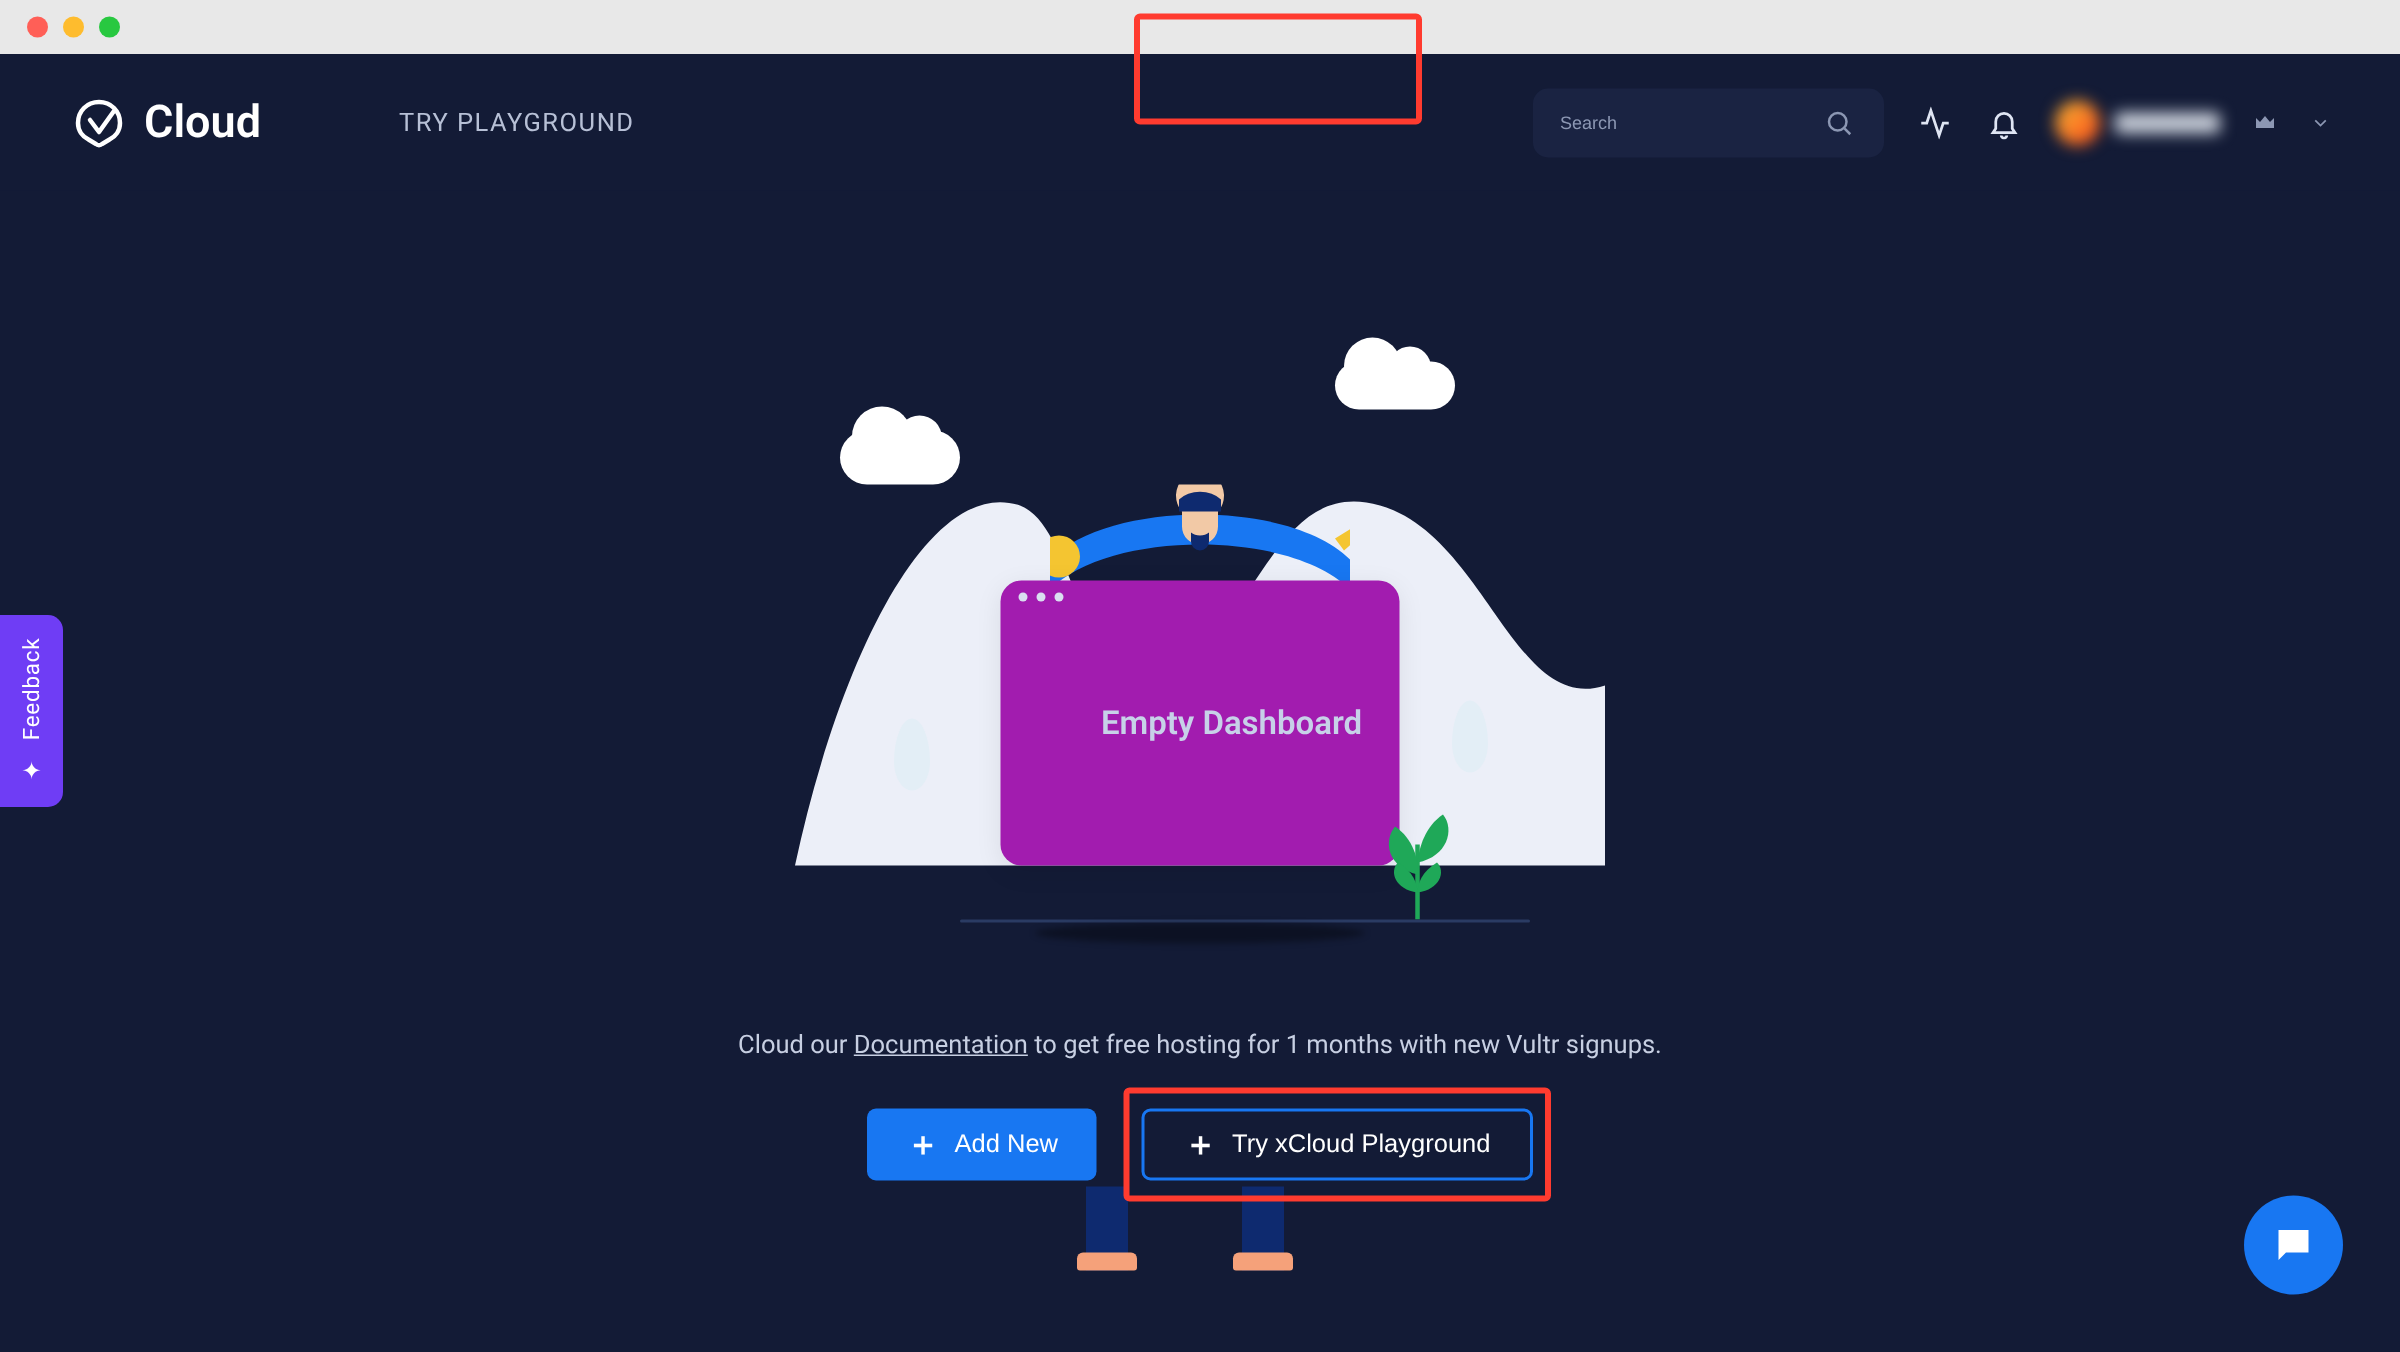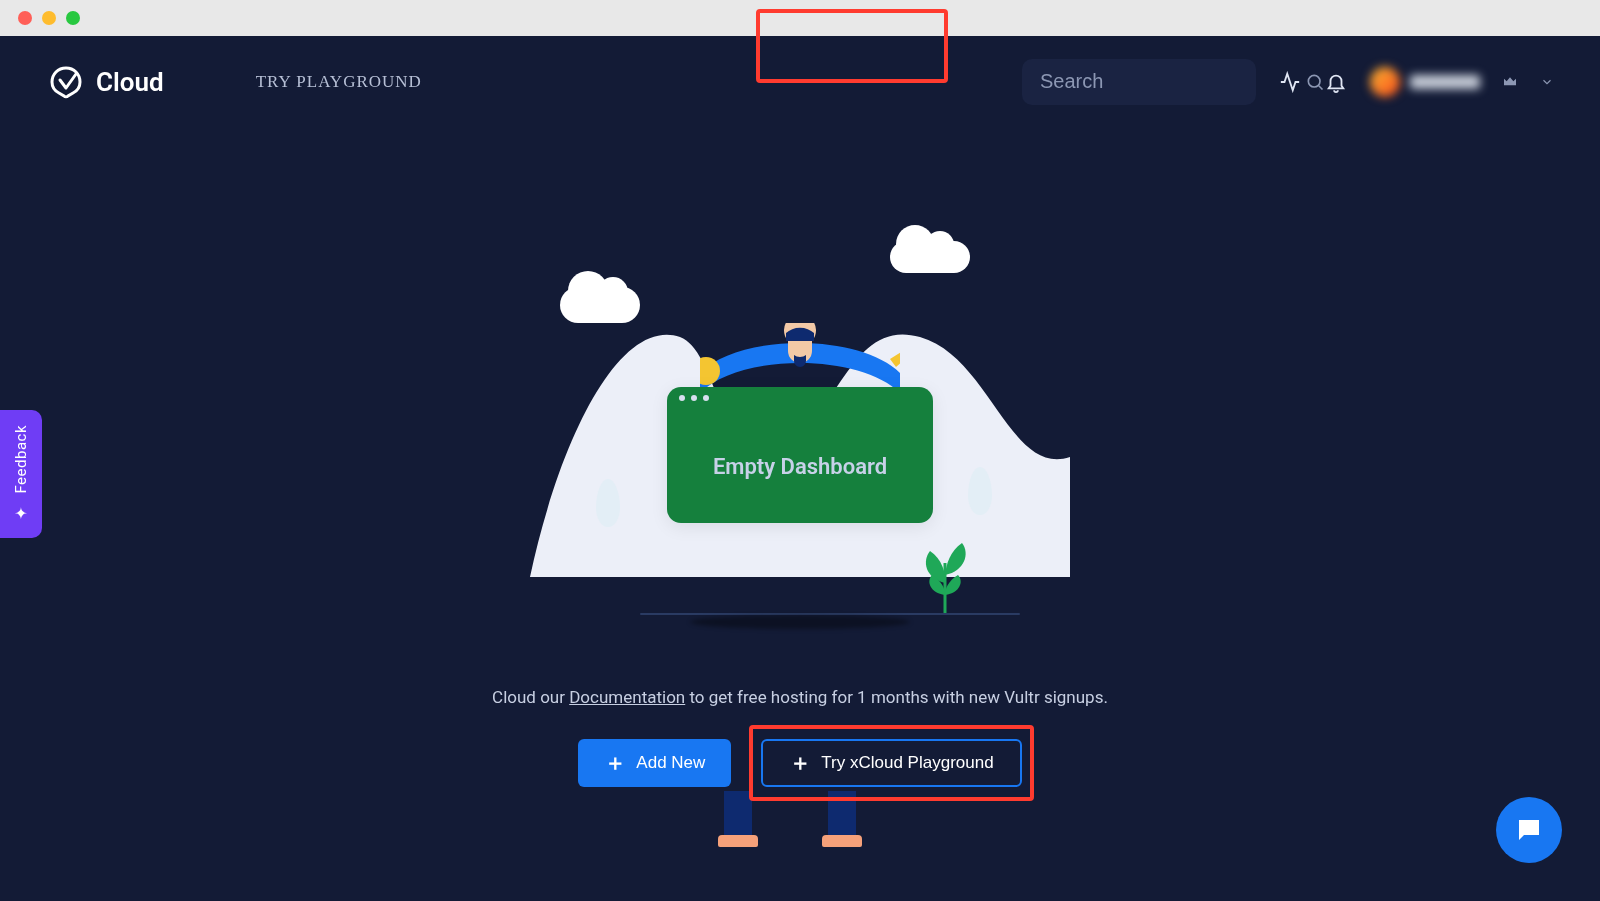--- a/index.html
+++ b/index.html
@@ -8,31 +8,31 @@
   .titlebar { height: 36px; background: #e8e8e8; display: flex; align-items: center; padding-left: 18px; gap: 10px; }
   .tl-dot { width: 14px; height: 14px; border-radius: 50%; }
   .dot-red { background: #ff5f57; }
   .dot-yellow { background: #febc2e; }
   .dot-green { background: #28c840; }
 
   
   .header { height: 91px; background: #131b36; display: flex; align-items: center; padding: 0 46px 0 46px; }
   .brand { display: flex; align-items: center; gap: 10px; color: #fff; }
   .brand-logo { width: 40px; height: 40px; position: relative; }
-  .brand-text { font-size: 26px; font-weight: 600; color: #fff; }
+  .brand-text { font-size: 30px; font-weight: 600; color: #fff; }
 
   .nav { display: flex; align-items: stretch; margin-left: 56px; gap: 0; height: 91px; }
   .nav-item { display: flex; align-items: center; padding: 0 36px; font-size: 17px; letter-spacing: 1px; color: #b7c0d6; cursor: pointer; position: relative; }
   .nav-item.active { background: #1a2342; color: #fff; font-weight: 500; border-top-left-radius: 30px; border-top-right-radius: 30px; }
-  .nav-item.highlight { position: relative; font-family: Liberation Serif, serif; }
+  .nav-item.highlight { position: relative; }
   .highlight-box-nav { position: absolute; pointer-events: none; border: 4px solid #ff3b2f; border-radius: 4px; z-index: 40; }
 
   .header-right { margin-left: auto; display: flex; align-items: center; gap: 22px; }
   .search-wrap { position: relative; width: 234px; height: 46px; background: #1a2342; border-radius: 10px; display: flex; align-items: center; padding: 0 18px; }
-  .search-input { background: transparent; border: none; outline: none; color: #a3a3a3; font-size: 20px; flex: 1; }
+  .search-input { background: transparent; border: none; outline: none; color: #a3a3a3; font-size: 12px; flex: 1; }
   .search-input::placeholder { color: #8c97b3; }
   .icon-btn { width: 24px; height: 24px; color: #dfe5f3; display: flex; align-items: center; justify-content: center; cursor: pointer; }
   .user-chip { display: flex; align-items: center; gap: 10px; filter: blur(5px); }
   .avatar { width: 30px; height: 30px; border-radius: 50%; background: linear-gradient(135deg,#f7b733,#fc4a1a); }
   .user-name { width: 70px; height: 14px; background: #c8ced9; border-radius: 3px; }
   .crown { color: #8c97b3; font-size: 14px; }
   .chev { color: #8c97b3; font-size: 14px; }
 
   
   .feedback-tab { position: absolute; left: 0; top: 410px; width: 42px; height: 128px; background: #6f3df5; border-top-right-radius: 10px; border-bottom-right-radius: 10px; display: flex; flex-direction: column; align-items: center; justify-content: center; color: #fff; cursor: pointer; z-index: 50; }
@@ -50,21 +50,21 @@
   .cloud.c1::before { content:""; position:absolute; width:40px; height:40px; background:#fff; border-radius:50%; left:8px; top:-16px; }
   .cloud.c1::after { content:""; position:absolute; width:30px; height:30px; background:#fff; border-radius:50%; left:38px; top:-10px; }
   .cloud.c2 { width: 80px; height: 32px; right: 110px; top: 14px; }
   .cloud.c2::before { content:""; position:absolute; width:38px; height:38px; background:#fff; border-radius:50%; left:6px; top:-16px; }
   .cloud.c2::after { content:""; position:absolute; width:28px; height:28px; background:#fff; border-radius:50%; left:36px; top:-10px; }
 
   
   .mountains { position: absolute; left: 0; right: 0; bottom: 50px; height: 330px; }
 
   
-  .browser { position: absolute; width: 266px; height: 136px; left: 147px; top: 160px; background: #15803d; border-radius: 14px; box-shadow: 0 4px 18px rgba(0,0,0,.08); z-index: 5; display: flex; flex-direction: column; }
+  .browser { position: absolute; width: 266px; height: 190px; left: 147px; top: 160px; background: #a21caf; border-radius: 14px; box-shadow: 0 4px 18px rgba(0,0,0,.08); z-index: 5; display: flex; flex-direction: row; }
   .browser-bar { height: 22px; display: flex; align-items: center; gap: 6px; padding-left: 12px; }
   .b-dot { width: 6px; height: 6px; border-radius: 50%; background: #d9dff0; }
   .browser-body { flex: 1; display: flex; align-items: center; justify-content: center; }
   .browser-text { color: #c7d1e8; font-size: 22px; font-weight: 600; }
 
   
   .person { position: absolute; left: 180px; top: 96px; width: 200px; height: 120px; z-index: 4; }
 
   
   .leg { position: absolute; width: 28px; height: 56px; background: #0e2a6f; bottom: -190px; z-index: 2; }

